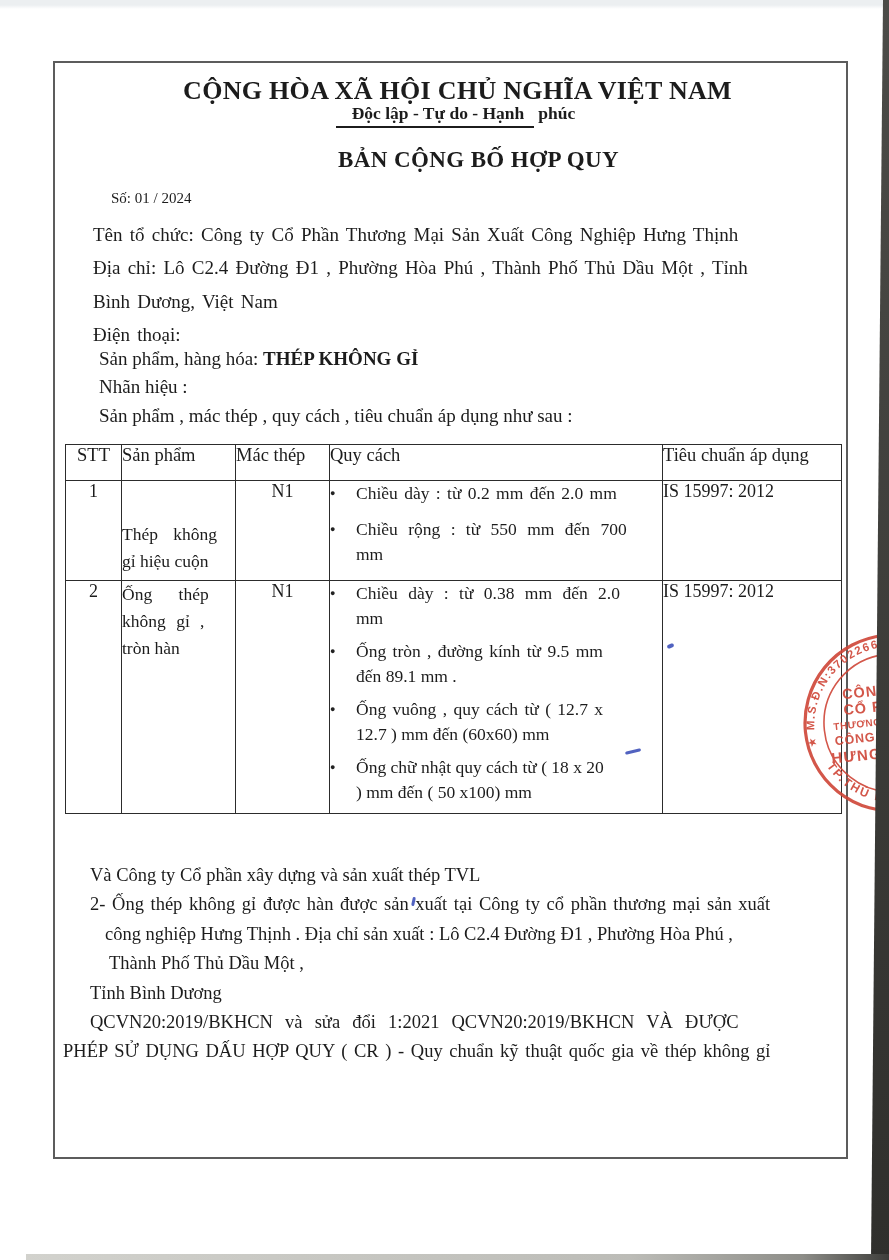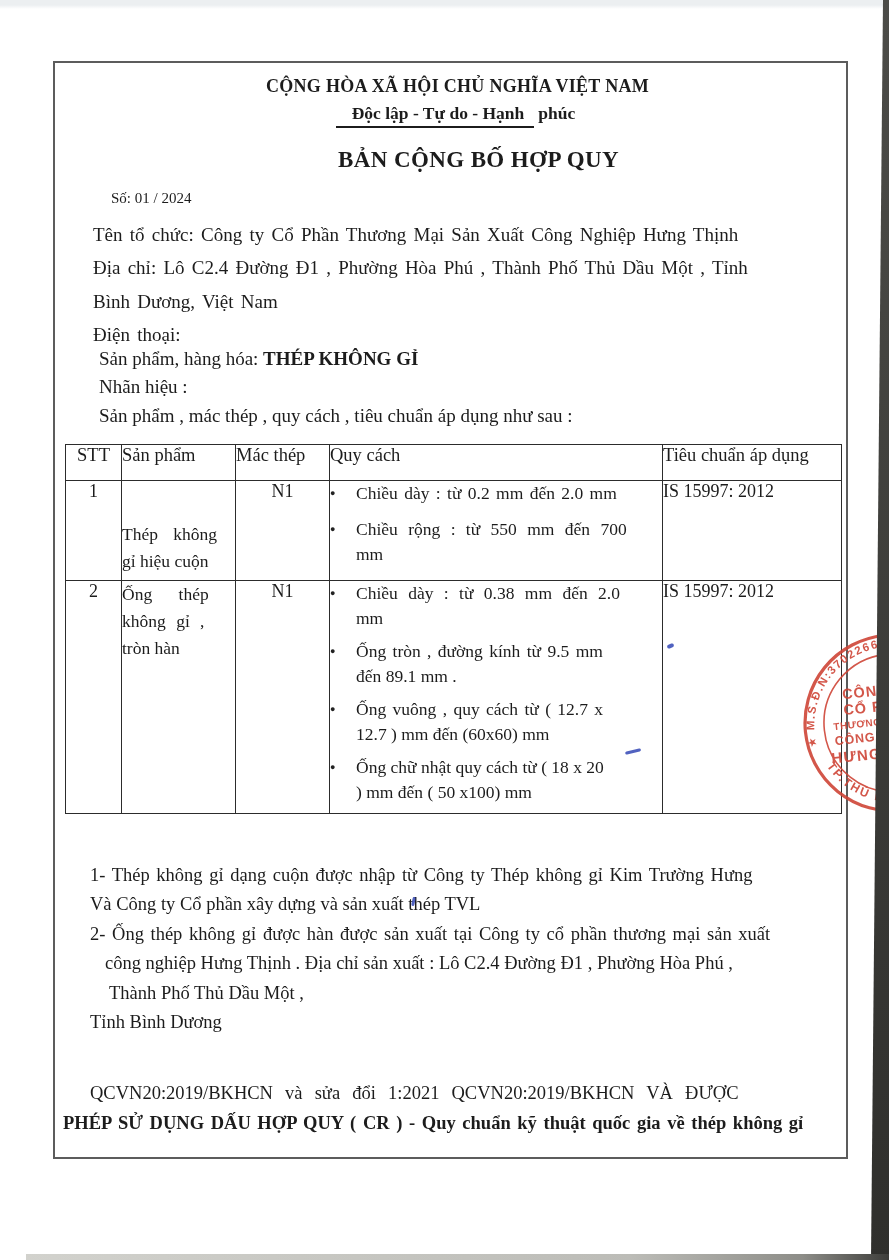--- a/index.html
+++ b/index.html
@@ -7,21 +7,21 @@
     position:relative;width:889px;height:1260px;overflow:hidden;
     background:linear-gradient(#eceff1 0px,#eceff1 5px,#ffffff 9px,#ffffff 100%);
     font-family:"Liberation Serif","DejaVu Serif",serif;color:#1c1c1c;
   }
   
   .frame{
     position:absolute;left:53px;top:61px;width:791px;height:1094px;
     border:2px solid #5c5c5c;background:#fff;
   }
   .nat{position:absolute;top:13px;left:0;width:100%;padding-left:14px;box-sizing:border-box;
-       text-align:center;font-weight:bold;font-size:18px;letter-spacing:.3px;}
+       text-align:center;font-weight:bold;font-size:26px;letter-spacing:.3px;}
   .motto{position:absolute;top:40px;left:0;width:100%;padding-left:10px;box-sizing:border-box;
        text-align:center;font-weight:bold;font-size:17.5px;}
   .motto-u{border-bottom:2.5px solid #1c1c1c;padding:0 10px 3px 16px;}
   .motto-t{padding-left:4px;}
   .dtitle{position:absolute;top:84px;left:0;width:100%;padding-left:56px;box-sizing:border-box;
        text-align:center;font-weight:bold;font-size:23px;letter-spacing:.4px;}
   .dno{position:absolute;top:127px;left:0;width:100%;padding-left:56px;box-sizing:border-box;
        text-align:left;font-size:15px;}
   .info{position:absolute;top:155px;left:38px;right:26px;font-size:19px;line-height:33.4px;word-spacing:2.5px;}
   .product{position:absolute;top:282px;left:44px;right:26px;font-size:19px;line-height:28.3px;}
@@ -45,29 +45,29 @@
   .bullet{display:flex;align-items:flex-start;margin-bottom:11px;}
   tr.rw2 .bullet{margin-bottom:9px;}
   .dot{width:26px;flex:none;font-size:9px;line-height:25px;color:#222;}
   .bt{flex:1;min-width:0;}
   .bl{white-space:nowrap;font-size:17.5px;line-height:25px;}
   tr.rw2 .bl{line-height:24.5px;}
   .tl{white-space:nowrap;}
   
   .ws1{word-spacing:2px;}
   .ws3{word-spacing:6px;}
-  .ws4{word-spacing:7.5px;margin-top:42px;}
+  .ws4{word-spacing:7.5px;}
   .ws-sp1{word-spacing:11px;margin-top:40px;}
   .ws-sp2{word-spacing:22px;}
   
   .notes{position:absolute;left:35px;top:798px;width:753px;font-size:18.5px;line-height:29.4px;}
   .nl{white-space:nowrap;}
   .ind1{padding-left:15px;}
   .ind2{padding-left:19px;}
-  .outd{margin-left:-27px;font-weight:bold;}
+  .outd{margin-left:-27px;}
   
   .stamp{position:absolute;left:798px;top:628px;width:190px;height:190px;
          transform:rotate(-6deg);opacity:.9;pointer-events:none;}
   .stamp text{font-family:"Liberation Sans","DejaVu Sans",sans-serif;font-weight:bold;fill:#cf4537;}
   
   .ink{position:absolute;background:#3347b5;border-radius:2px;opacity:.85;}
   .ink.dot1{left:667px;top:644px;width:7px;height:4px;transform:rotate(-20deg);}
   .ink.tick1{left:625px;top:750px;width:16px;height:2.5px;transform:rotate(-14deg);}
   .ink.tick2{left:412px;top:897px;width:3px;height:9px;transform:rotate(12deg);}
   
@@ -186,21 +186,20 @@
               <div class="bl">) mm đến ( 50 x100) mm</div>
             </div>
           </div>
         </td>
         <td class="c-tc">IS 15997: 2012</td>
       </tr>
     </tbody>
       </table>
 
     <div class="notes">
-      <div class="nl ws1">1-  Thép không gỉ dạng cuộn được nhập từ Công ty Thép không gỉ Kim Trường Hưng</div>
       <div class="nl">Và Công ty Cổ phần xây dựng và sản xuất thép TVL</div>
       <div class="nl ws1">2-  Ống thép không gỉ được hàn được sản xuất tại Công ty cổ phần thương mại sản xuất</div>
       <div class="nl ind1">công nghiệp Hưng Thịnh . Địa chỉ sản xuất : Lô C2.4 Đường Đ1 , Phường Hòa Phú ,</div>
       <div class="nl ind2">Thành Phố Thủ Dầu Một ,</div>
       <div class="nl">Tỉnh Bình Dương</div>
       <div class="nl ws4">QCVN20:2019/BKHCN và sửa đổi 1:2021 QCVN20:2019/BKHCN VÀ ĐƯỢC</div>
       <div class="nl outd ws1">PHÉP SỬ DỤNG DẤU HỢP QUY ( CR ) -  Quy chuẩn kỹ thuật quốc gia về thép không gỉ</div>
     </div>
 
   </div>

